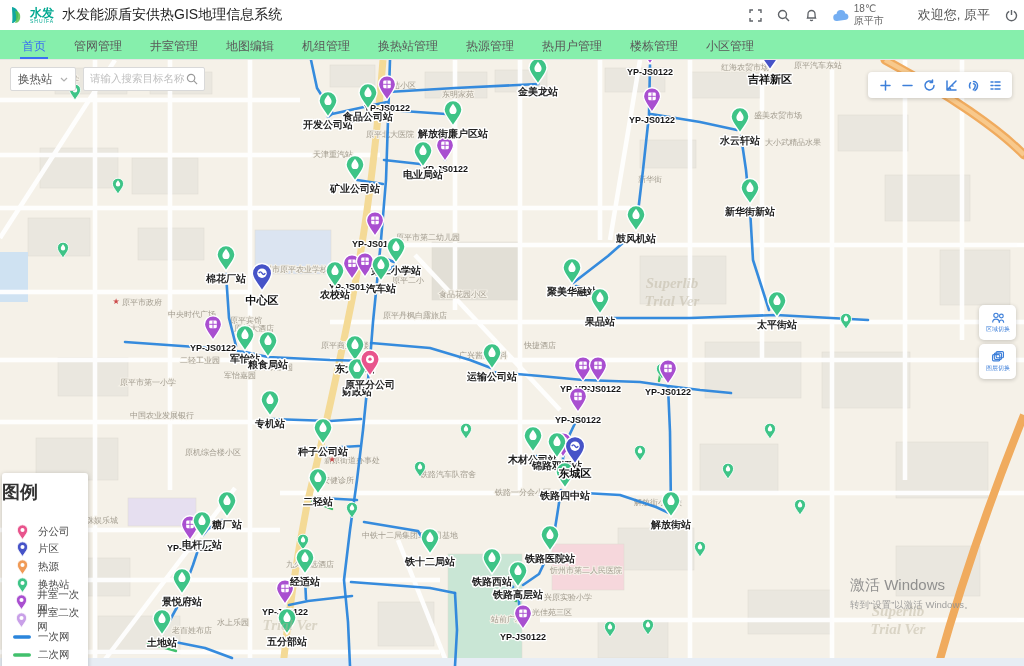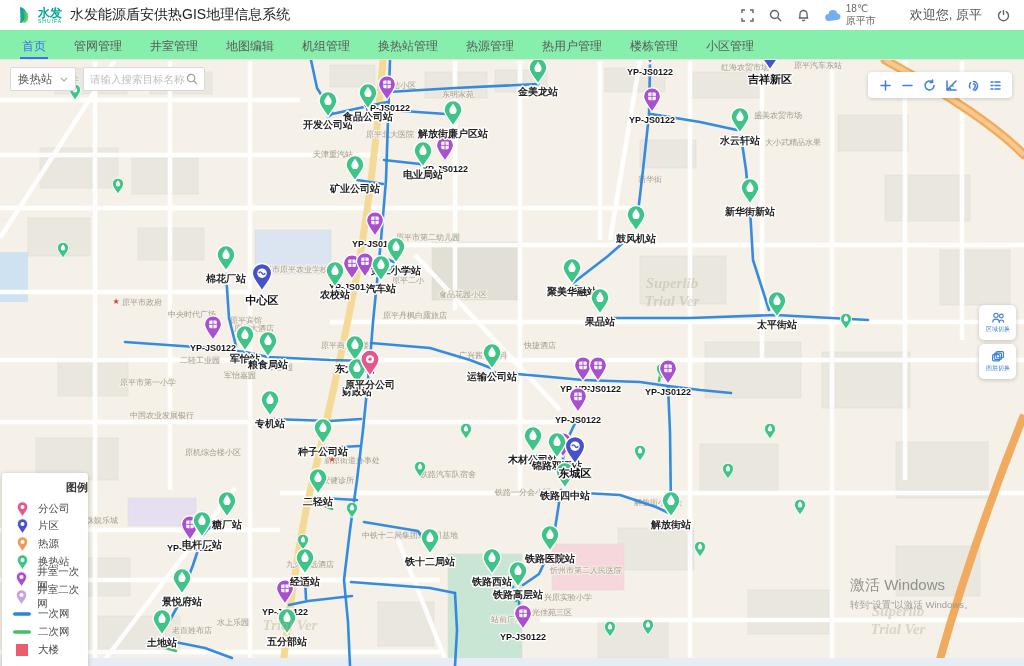--- a/index.html
+++ b/index.html
@@ -1,47 +1,47 @@
 <!DOCTYPE html>
 <html><head>
 <meta charset="utf-8">
 <style>
 *{box-sizing:border-box;margin:0;padding:0}
 html,body{width:1024px;height:666px;overflow:hidden}
 body{font-family:"Liberation Sans","DejaVu Sans",sans-serif;background:#fff;position:relative}
-.header{height:30px;display:flex;align-items:center;padding:0 14px;background:#fff}
+.header{height:30px;display:flex;align-items:center;padding:0 6px;background:#fff}
 .logo{display:flex;align-items:center;gap:4px}
 .logo-col{display:flex;flex-direction:column;line-height:1}
 .logo-txt{color:#00a890;font-weight:bold;font-size:12px}
 .logo-sub{font-size:5px;color:#00a890;letter-spacing:1px}
 .app-title{font-size:14px;font-weight:normal;color:#1f1f1f;margin-left:8px}
 .hdr-right{margin-left:auto;display:flex;align-items:center;gap:15px;color:#5f6368}
 .hicon{display:flex;align-items:center;cursor:pointer}
 .weather{display:flex;align-items:center;gap:4px}
 .weather-txt{font-size:10px;color:#666;line-height:1.2}
 .welcome{font-size:13px;color:#555;margin-left:19px}
 .nav{height:30px;display:flex;align-items:stretch;padding:0 8px;background:#86efac;border-bottom:1px solid #e5e5e5}
 .tab{font-size:12px;color:#595959;padding:8px 14px 0 14px;cursor:pointer;position:relative;white-space:nowrap}
 .tab.active{color:#3a6ff2}
 .tab.active::after{content:"";position:absolute;left:12px;right:12px;bottom:0;height:2px;background:#3a6ff2}
 .map-wrap{position:absolute;top:60px;left:0;width:1024px;height:606px;overflow:hidden;background:#f5f1e8}
 #map-svg{position:absolute;top:0;left:0}
 .search-bar{position:absolute;top:7px;left:10px;display:flex;gap:7px;z-index:6}
 .sel{width:66px;height:24px;background:#fff;border:1px solid #d9d9d9;border-radius:2px;display:flex;align-items:center;justify-content:space-between;padding:0 7px;font-size:11.5px;color:#555;cursor:pointer}
 .inp-box{width:122px;height:24px;background:#fff;border:1px solid #d9d9d9;border-radius:2px;display:flex;align-items:center;padding:0 6px}
-.inp-box input{border:0;outline:0;width:96px;font-size:10.5px;color:#555;font-family:Liberation Serif, serif}
+.inp-box input{border:0;outline:0;width:96px;font-size:10.5px;color:#555;font-family:Liberation Mono, monospace}
 .inp-box input::placeholder{color:#bfbfbf}
 .toolbar{position:absolute;top:12px;right:12px;height:26px;background:#fff;border-radius:4px;box-shadow:0 1px 4px rgba(0,0,0,.18);display:flex;align-items:center;padding:0 6px;z-index:6}
 .tool{width:22px;height:26px;display:flex;align-items:center;justify-content:center;cursor:pointer}
 .side-btn{position:absolute;right:8px;width:37px;height:35px;background:#fff;border-radius:5px;box-shadow:0 1px 4px rgba(0,0,0,.2);display:flex;flex-direction:column;align-items:center;justify-content:center;z-index:6;cursor:pointer}
 .side-btn .lbl{font-size:7px;color:#3d7fd9;transform:scale(.85);white-space:nowrap}
 #side-btn-0{top:245px}
 #side-btn-1{top:284px}
 .legend{position:absolute;left:2px;top:413px;width:86px;height:220px;background:#fff;box-shadow:0 1px 5px rgba(0,0,0,.22);border-radius:3px;padding:7px 0 0 0;z-index:6}
-.legend-title{font-size:11px;font-weight:bold;color:#333;text-align:right;margin-bottom:5px}
+.legend-title{font-size:18px;font-weight:bold;color:#333;text-align:left;margin-bottom:19px}
 .litem{display:flex;align-items:center;gap:7px;height:17.6px;font-size:10.5px;color:#4a4a4a;padding-left:11px}
 .licon{width:18px;display:flex;justify-content:center}
 .mlabel{font:bold 10px "Liberation Sans","DejaVu Sans",sans-serif;fill:#222;stroke:#fff;stroke-width:3px;paint-order:stroke;stroke-linejoin:round}
 .wlabel{font:bold 9px "Liberation Sans","DejaVu Sans",sans-serif;fill:#141414;stroke:#fff;stroke-width:2.6px;paint-order:stroke;stroke-linejoin:round}
 .dlabel{font:bold 11px "Liberation Sans","DejaVu Sans",sans-serif;fill:#111;stroke:#fff;stroke-width:3px;paint-order:stroke;stroke-linejoin:round}
 .plabel{font:8px "Liberation Sans","DejaVu Sans",sans-serif;fill:#a29c8f;stroke:#f5f1e8;stroke-width:2px;paint-order:stroke}
 .wm1{font:15px "Liberation Sans","DejaVu Sans",sans-serif;fill:#818181;opacity:.85}
 .wm2{font:9.5px "Liberation Sans","DejaVu Sans",sans-serif;fill:#909090;opacity:.85}
 .trial{font:italic bold 15px "Liberation Serif","DejaVu Serif",serif;fill:#b9b19c;opacity:.45}
 .blk{stroke:#dfdbd0;stroke-width:.5}

